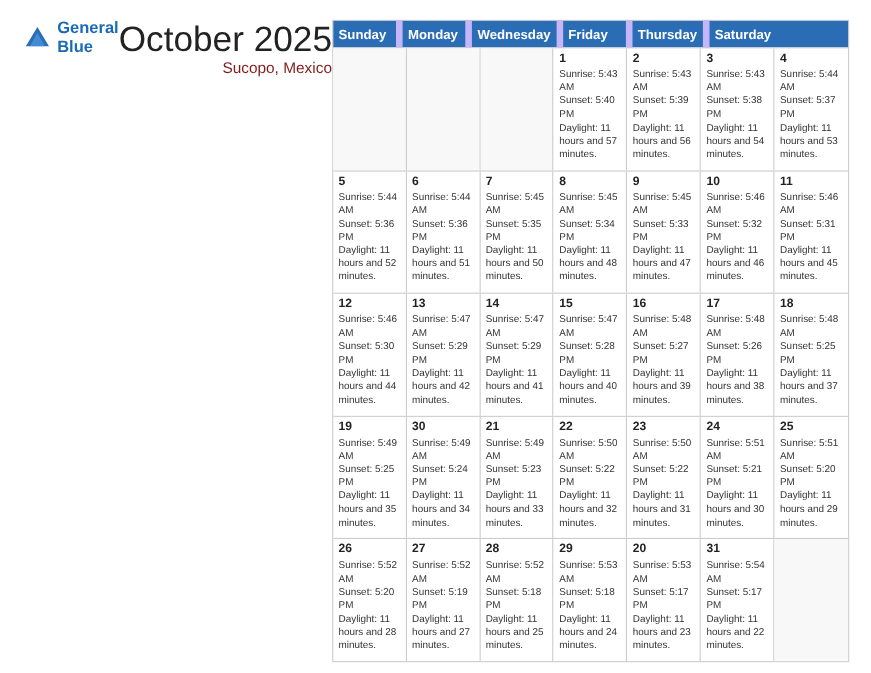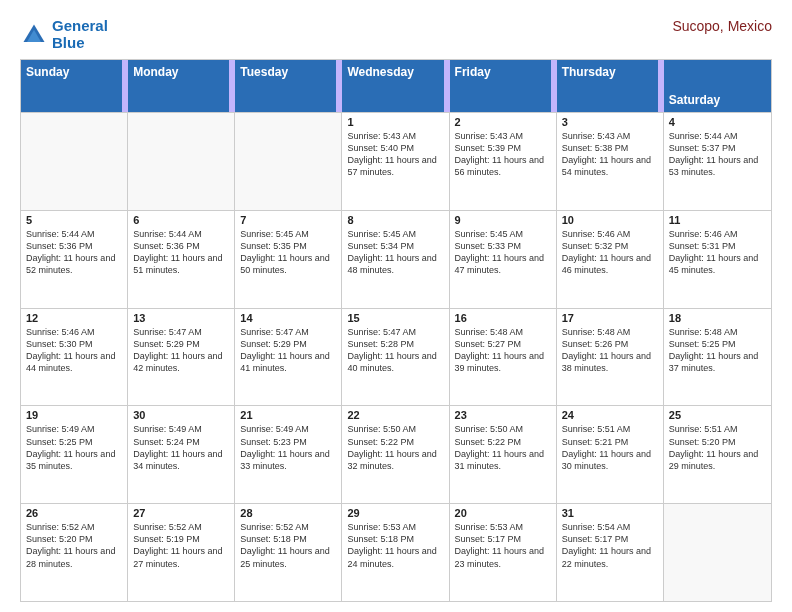--- a/index.html
+++ b/index.html
@@ -8,21 +8,21 @@
       height: 612px;
       font-family: Arial, sans-serif;
       background: #fff;
       overflow: hidden;
     }
     .page {
       width: 792px;
       height: 612px;
       padding: 18px 20px 10px 20px;
       display: flex;
-      flex-direction: column;
+      flex-direction: row;
       justify-content: space-between;
     }
     .header {
       display: flex;
       justify-content: space-between;
       align-items: flex-start;
       margin-bottom: 8px;
     }
     .logo {
       display: flex;
@@ -69,21 +69,20 @@
     .cal-header-cell {
       color: #fff;
       font-size: 12px;
       font-weight: bold;
       padding: 5px 5px;
       text-align: left;
       border-right: 6px solid #c4b5fd;
     }
     .cal-header-cell:last-child {
       border-right: none;
-      margin-top: 28px;
     }
     .cal-body {
       flex: 1;
       display: flex;
       flex-direction: column;
     }
     .cal-row {
       display: grid;
       grid-template-columns: repeat(7, 1fr);
       flex: 1;
@@ -125,29 +124,29 @@
       <svg class="logo-icon" viewBox="0 0 32 32">
         <polygon points="16,4 28,24 4,24" fill="#2a6db5"></polygon>
         <polygon points="16,10 24,24 8,24" fill="#5aabee" opacity="0.5"></polygon>
       </svg>
       <div class="logo-text">
         <div><span>General</span></div>
         <div><span>Blue</span></div>
       </div>
     </div>
     <div class="title-block">
+      <div class="month-title">October 2025</div>
       <div class="location">Sucopo, Mexico</div>
     </div>
   </div>
 
   <div class="calendar">
     <div class="cal-header">
     <div class="cal-header-cell">Sunday</div>
         <div class="cal-header-cell">Monday</div>
-        <div class="cal-header-cell">Tuesday</div>
         <div class="cal-header-cell">Wednesday</div>
         <div class="cal-header-cell">Friday</div>
         <div class="cal-header-cell">Thursday</div>
         <div class="cal-header-cell">Saturday</div>
       </div>
     <div class="cal-body">
     <div class="cal-row">
           <div class="cal-cell empty"></div>
           <div class="cal-cell empty"></div>
           <div class="cal-cell empty"></div>

